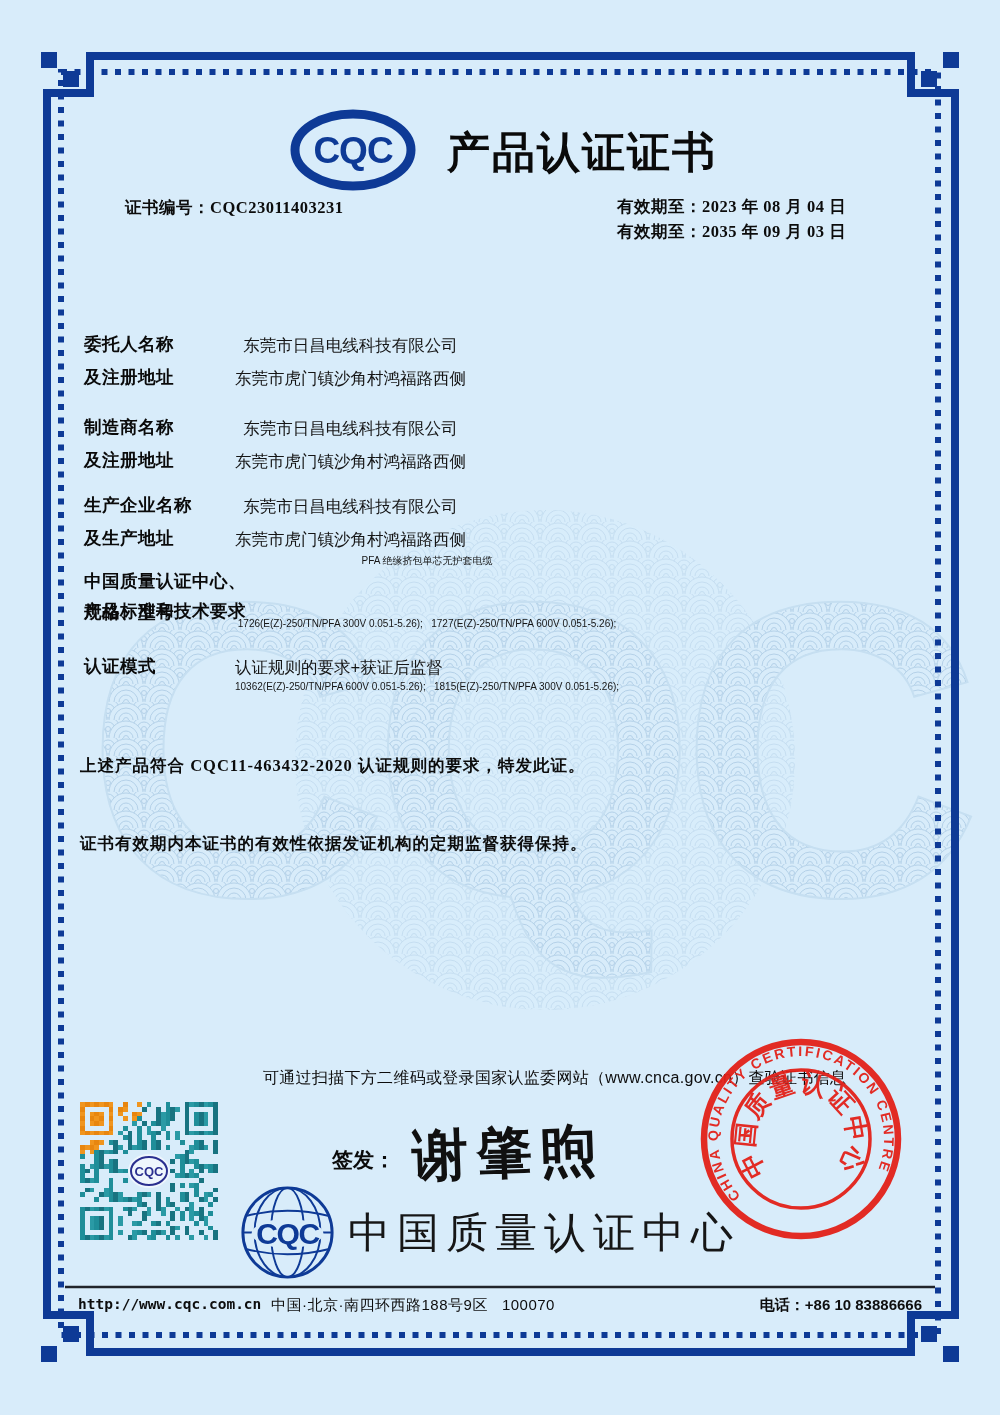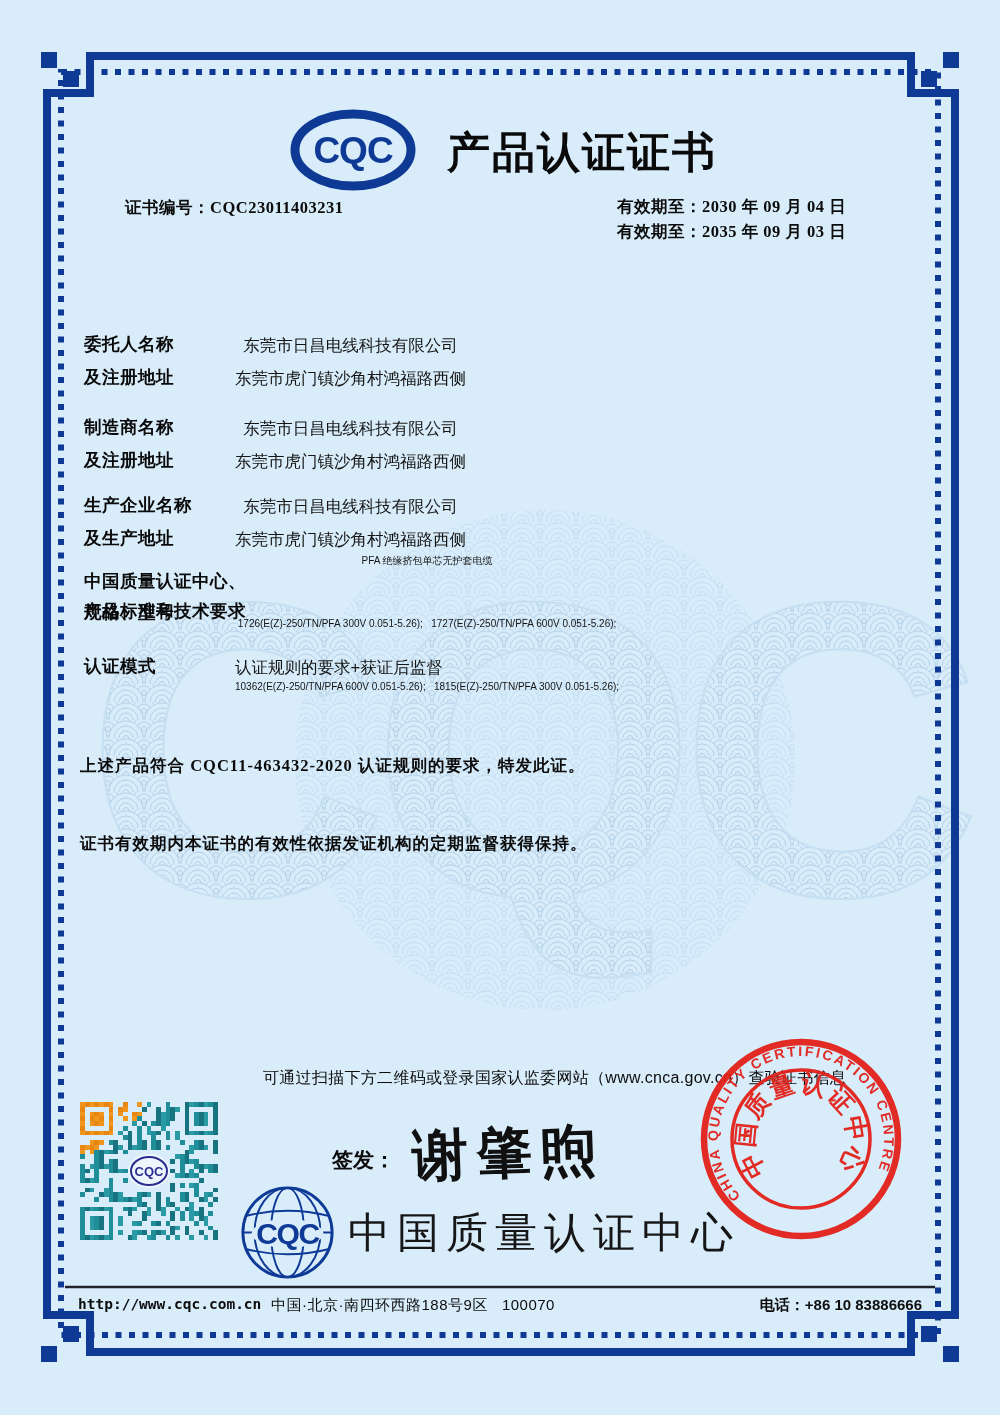--- a/index.html
+++ b/index.html
@@ -107,21 +107,21 @@
     <text x="65" y="55" text-anchor="middle" font-family="Liberation Sans, sans-serif" font-weight="bold" font-size="37" letter-spacing="-1" fill="#0e3a96">CQC</text>
   </svg>
 
   <div class="abs title" style="left:447px;top:124px">产品认证证书</div>
 
   <div class="abs certno" style="left:125px;top:197px">
     <span>证书编号：</span><span>CQC23011403231</span>
   </div>
 
   <div class="abs dateline" style="left:617px;top:194px">
-    <div><span>有效期至：</span><span>2030 年 09 月 04 日</span></div>
+    <div><span>有效期至：</span><span>2023 年 08 月 04 日</span></div>
     <div><span>有效期至：</span><span>2035 年 09 月 03 日</span></div>
   </div>
 
   <div class="abs flabel" style="left:84px;top:263px">
     <div>委托人名称</div><div>及注册地址</div>
   </div>
   <div class="abs fvalue" style="left:235px;top:264px">
     <div>东莞市日昌电线科技有限公司</div><div>东莞市虎门镇沙角村鸿福路西侧</div>
   </div>
 

